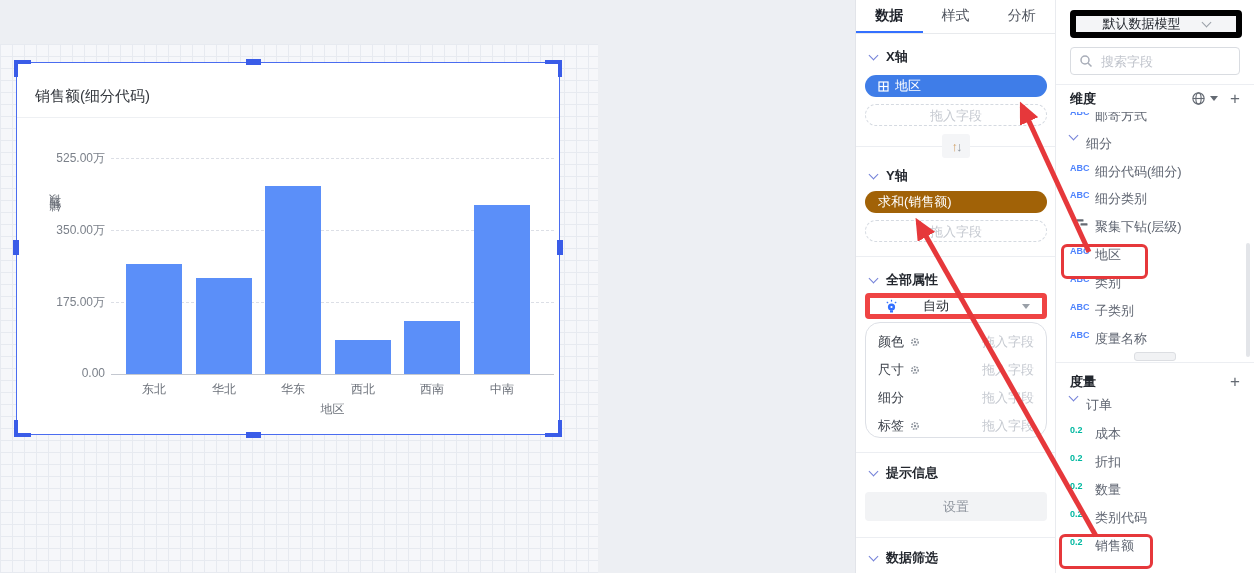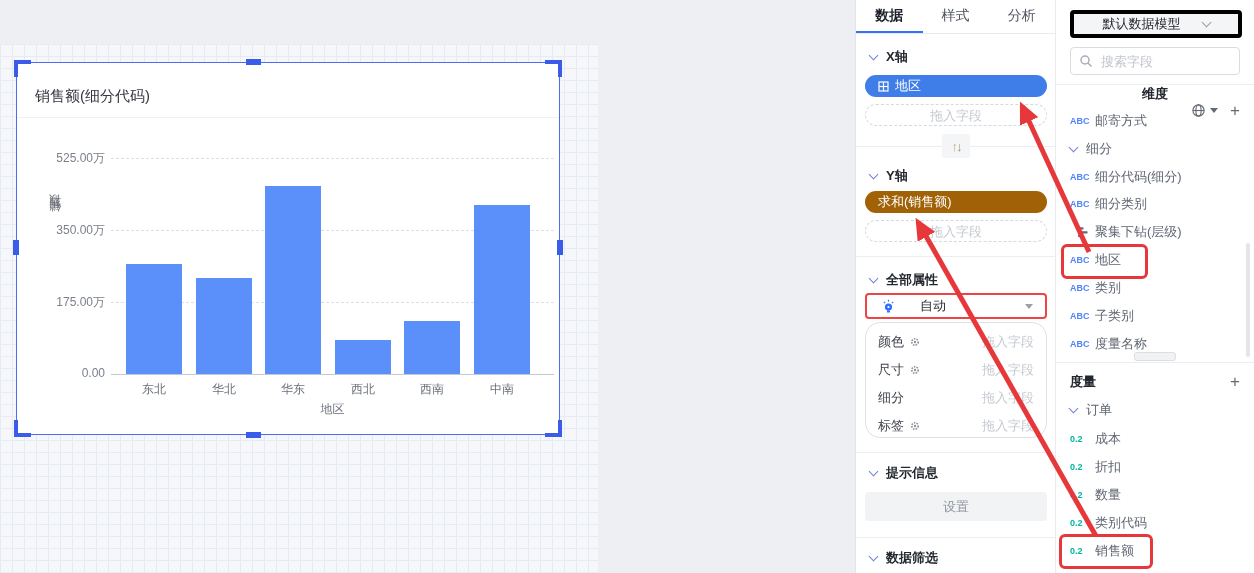--- a/index.html
+++ b/index.html
@@ -43,47 +43,47 @@
   .chev{display:inline-block;width:6px;height:6px;border-right:1.6px solid #7381d8;border-bottom:1.6px solid #7381d8;
         transform:rotate(45deg);margin-right:9px;margin-top:-3px;}
   .chip{position:absolute;left:9px;width:182px;height:22px;border-radius:11px;color:#fff;font-size:13px;
         line-height:22px;padding-left:13px;box-sizing:border-box;display:flex;align-items:center;}
   .chip svg{margin-right:6px;}
   .dropzone{position:absolute;left:9px;width:182px;height:22px;border-radius:11px;border:1px dashed #d5dae1;
         background:#fff;color:#c6cad1;font-size:13px;line-height:22px;text-align:center;box-sizing:border-box;}
   .divider{position:absolute;left:0;width:100%;height:1px;background:#eceef2;}
   .sortbox{position:absolute;left:86px;top:134px;width:28px;height:24px;background:#f4f5f7;border-radius:3px;
         display:flex;align-items:center;justify-content:center;font-size:13px;letter-spacing:-2px;z-index:2;}
-  .autobox{position:absolute;left:9px;top:293px;width:182px;height:26px;border:2px solid #ef4444;border-radius:4px;
+  .autobox{position:absolute;left:9px;top:293px;width:182px;height:26px;border:5px solid #ef4444;border-radius:4px;
         display:flex;align-items:center;box-sizing:border-box;font-size:13px;color:#2b2f36;}
   .caret{width:0;height:0;border-left:4px solid transparent;border-right:4px solid transparent;
         border-top:5px solid #9aa0a8;}
   .propbox{position:absolute;left:9px;top:322px;width:182px;height:116px;border:1px solid #dde0e6;border-radius:15px;
         box-sizing:border-box;}
   .prow{position:absolute;left:0;width:100%;height:29px;display:flex;align-items:center;padding:0 12px;
         box-sizing:border-box;font-size:13px;color:#3c414a;}
   .prow .ph{margin-left:auto;color:#c6cad1;}
   .prow svg{margin-left:6px;}
   .btn-setting{position:absolute;left:9px;top:492px;width:182px;height:29px;background:#f2f3f5;border-radius:4px;
         text-align:center;line-height:29px;font-size:13px;color:#8f959e;}
   
-  .modelsel{position:absolute;left:14px;top:10px;width:172px;height:28px;background:#f4f5f7;border:4px solid #000000;
+  .modelsel{position:absolute;left:14px;top:10px;width:172px;height:28px;background:#f4f5f7;border:6px solid #000000;
         border-radius:4px;display:flex;align-items:center;justify-content:center;font-size:13px;color:#23272e;box-sizing:border-box;}
   .modelsel .chevg{border-color:#9aa0a8;margin:0 0 0 22px;margin-top:-3px;}
   .chevg{display:inline-block;width:6px;height:6px;border-right:1.6px solid #9aa0a8;border-bottom:1.6px solid #9aa0a8;transform:rotate(45deg);}
   .search{position:absolute;left:14px;top:47px;width:170px;height:28px;border:1px solid #d9dce1;border-radius:4px;
         display:flex;align-items:center;padding:0 8px;box-sizing:border-box;background:#fff;}
   .search input{border:none;outline:none;width:120px;font-size:13px;margin-left:6px;color:#2b2f36;
         font-family:"Liberation Sans",sans-serif;}
   .search input::placeholder{color:#c0c4cc;}
   .phead{position:absolute;left:0;width:100%;height:27px;background:#fff;z-index:3;display:flex;align-items:center;
         padding:0 14px;box-sizing:border-box;font-size:13px;color:#23272e;font-weight:bold;}
   .phead .hicons{margin-left:auto;display:flex;align-items:center;color:#646a73;}
   .plus{font-size:17px;font-weight:normal;color:#646a73;margin-left:12px;line-height:14px;}
-  .f-row{position:absolute;left:0;width:100%;height:28px;display:flex;align-items:center;padding-left:14px;
+  .f-row{position:absolute;left:0;width:100%;height:28px;display:flex;padding-left:14px;
         box-sizing:border-box;font-size:13px;color:#5f6571;z-index:1;}
   .abc{color:#4e83fd;font-weight:bold;font-size:9px;width:25px;flex:none;}
   .num{color:#00b8a0;font-weight:bold;font-size:9px;width:25px;flex:none;}
   .f-row .gchev{margin-right:9px;margin-top:-3px;}
   .gchev{display:inline-block;width:6px;height:6px;border-right:1.6px solid #7381d8;border-bottom:1.6px solid #7381d8;transform:rotate(45deg);}
   .vscroll{position:absolute;left:190px;top:243px;width:4px;height:114px;background:#e3e5e9;border-radius:2px;z-index:2;}
   .hscroll{position:absolute;left:78px;top:352px;width:40px;height:7px;background:#f1f2f4;border:1px solid #dcdee2;border-radius:3px;z-index:2;}
   .redbox{position:absolute;border:3px solid #e6383b;border-radius:6px;z-index:40;}
   .arrows{position:absolute;left:0;top:0;z-index:50;pointer-events:none;}
 </style>
@@ -242,21 +242,21 @@
     </div>
     <div class="search">
       <svg width="14" height="14" viewBox="0 0 14 14" fill="none" stroke="#a8adb8" stroke-width="1.5">
           <circle cx="6" cy="6" r="4"></circle>
           <line x1="9" y1="9" x2="12.5" y2="12.5"></line>
         </svg>
       <input type="text" placeholder="搜索字段" style="">
     </div>
     <div class="divider" style="top:84px;"></div>
 
-    <div class="phead" style="top:85px;flex-direction:column;">
+    <div class="phead" style="top:85px;">
       <span>维度</span>
       <span class="hicons">
         <svg width="15" height="15" viewBox="0 0 16 16" fill="none" stroke="#646a73" stroke-width="1.2">
             <circle cx="8" cy="8" r="6"></circle>
             <ellipse cx="8" cy="8" rx="2.8" ry="6"></ellipse>
             <line x1="2" y1="8" x2="14" y2="8"></line>
           </svg>
         <span class="caret" style="margin-left:4px;border-top-color:#646a73;"></span>
         <span class="plus">+</span>
       </span>

